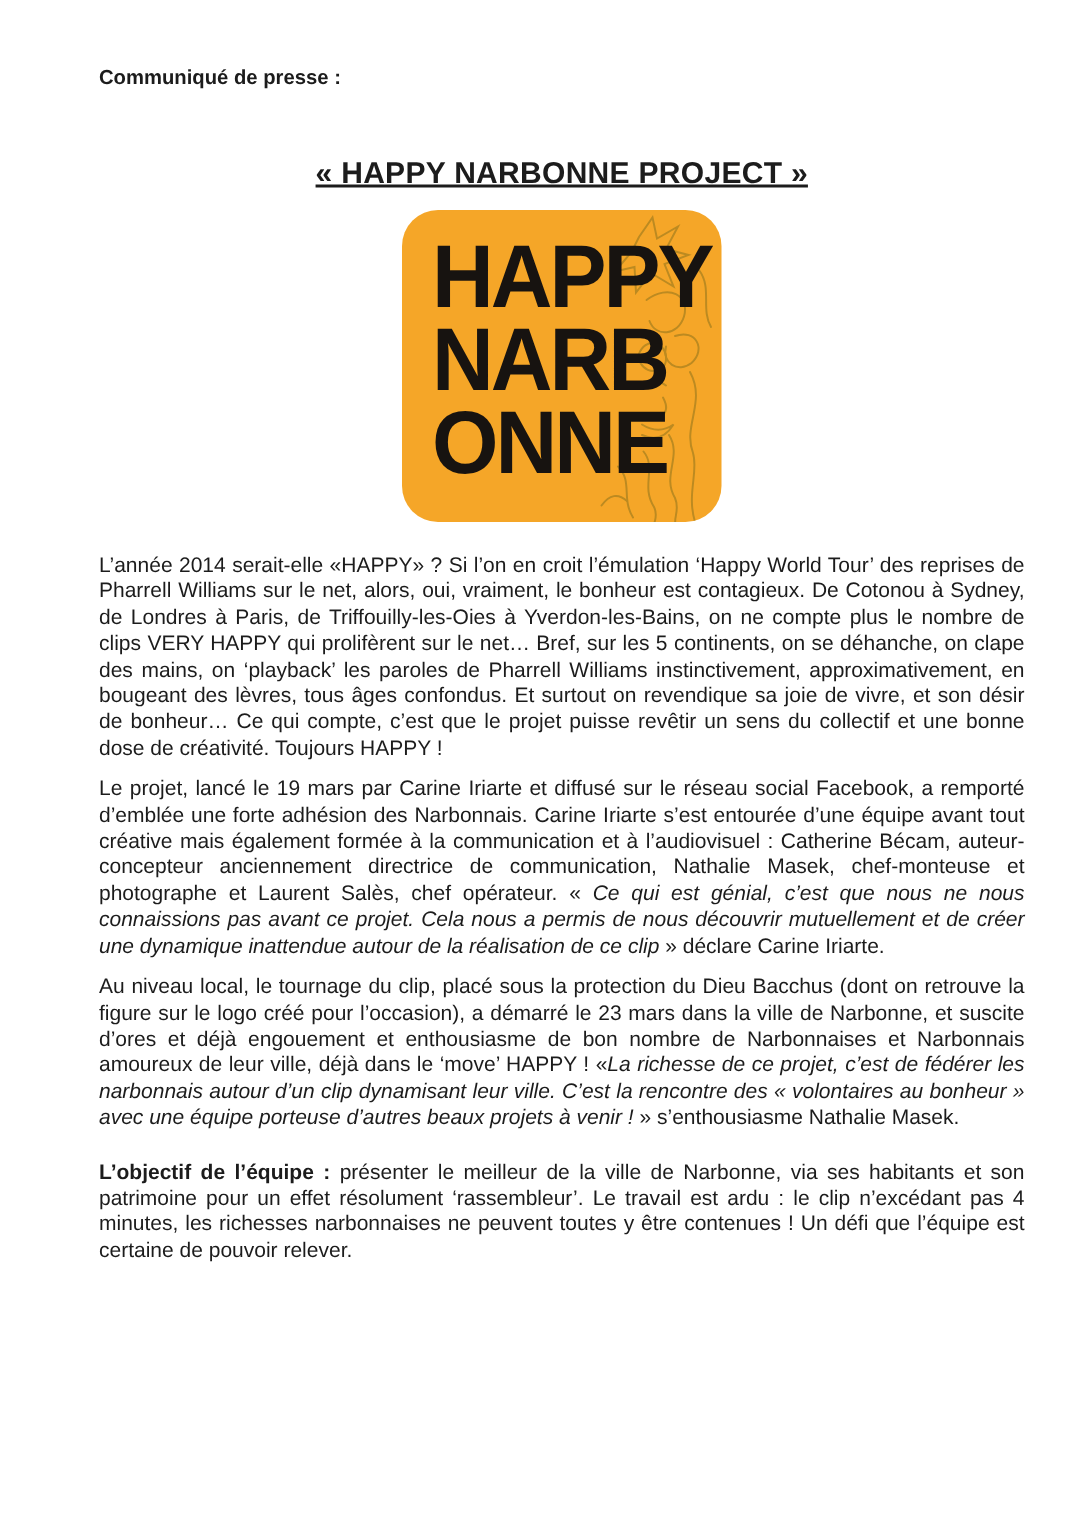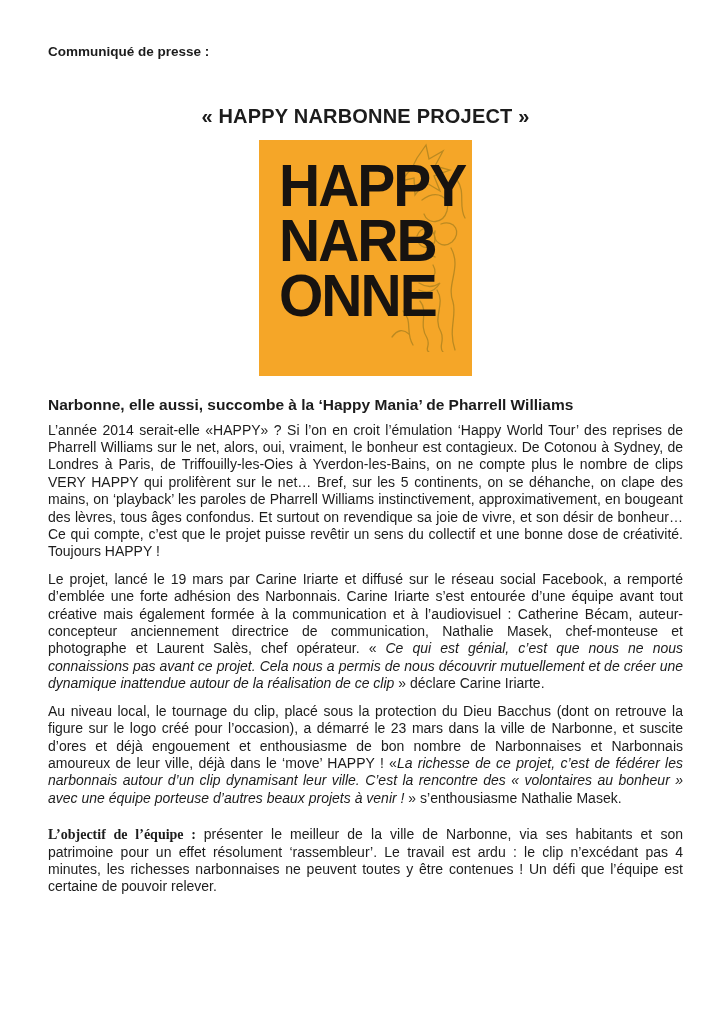--- a/index.html
+++ b/index.html
@@ -8,45 +8,47 @@
     height: 1024px;
     background: #ffffff;
     font-family: "Liberation Sans", sans-serif;
     color: #1c1c1c;
     overflow: hidden;
   }
   .page {
     box-sizing: border-box;
     width: 725px;
     height: 1024px;
-    padding: 44px 42px 0 48px;
+    padding: 44px 42px 0 66px;
     background: #ffffff;
   }
   .kicker {
     font-size: 13.5px;
     font-weight: bold;
     margin: 0 0 46px 0;
   }
   .title {
     font-size: 20px;
     font-weight: bold;
     text-align: center;
     margin: 0 0 12px 0;
     letter-spacing: 0.2px;
+    text-decoration: underline;
   }
   .logo-wrap {
     display: flex;
     justify-content: center;
     margin-bottom: 20px;
   }
   .logo {
     position: relative;
     width: 213px;
-    height: 236px;
+    height: 208px;
     overflow: hidden;
+    border-radius: 24px;
   }
   .logo-sketch {
     position: absolute;
     top: 0; right: 0;
     width: 110px; height: 212px;
   }
   .logo-text {
     position: absolute;
     left: 20px; top: 18px;
     font-weight: bold;
@@ -66,21 +68,21 @@
   section.first h2.section-heading { margin-top: 0; }
   section.spaced { margin-top: 19px; }
   p.body-par {
     font-size: 14px;
     line-height: 17.4px;
     text-align: justify;
     margin: 0 0 10px 0;
   }
   .run-normal { font-style: normal; font-weight: normal; }
   .run-italic { font-style: italic; }
-  .run-bold   { font-weight: bold; font-family: Liberation Serif, serif; }
+  .run-bold   { font-weight: bold; }
 </style>
 </head>
 <body>
 
 <div class="page">
 
   <div class="kicker">Communiqué de presse :</div>
 
   <h1 class="title">« HAPPY NARBONNE PROJECT »</h1>
 
@@ -106,21 +108,20 @@
       <div class="logo-text" id="logo-text" style="color: rgb(23, 19, 16);">
         <div>HAPPY</div>
         <div>NARB</div>
         <div>ONNE</div>
       </div>
     </div>
   </div>
 
   <div id="sections-host">
       <section class="first">
-        <h2 class="section-heading">Narbonne, elle aussi, succombe à la ‘Happy Mania’ de Pharrell Williams</h2>
         <p class="body-par"><span class="run-normal">L’année 2014 serait-elle «HAPPY» ? Si l’on en croit l’émulation ‘Happy World Tour’ des reprises de Pharrell Williams sur le net, alors, oui, vraiment, le bonheur est contagieux. De Cotonou à Sydney, de Londres à Paris, de Triffouilly-les-Oies à Yverdon-les-Bains, on ne compte plus le nombre de clips VERY HAPPY qui prolifèrent sur le net… Bref, sur les 5 continents, on se déhanche, on clape des mains, on ‘playback’ les paroles de Pharrell Williams instinctivement, approximativement, en bougeant des lèvres, tous âges confondus. Et surtout on revendique sa joie de vivre, et son désir de bonheur… Ce qui compte, c’est que le projet puisse revêtir un sens du collectif et une bonne dose de créativité. Toujours HAPPY !</span></p>
       </section>
       <section>
         <p class="body-par"><span class="run-normal">Le projet, lancé le 19 mars par Carine Iriarte et diffusé sur le réseau social Facebook, a remporté d’emblée une forte adhésion des Narbonnais. Carine Iriarte s’est entourée d’une équipe avant tout créative mais également formée à la communication et à l’audiovisuel : Catherine Bécam, auteur-concepteur anciennement directrice de communication, Nathalie Masek, chef-monteuse et photographe et Laurent Salès, chef opérateur. « </span><span class="run-italic">Ce qui est génial, c’est que nous ne nous connaissions pas avant ce projet. Cela nous a permis de nous découvrir mutuellement et de créer une dynamique inattendue autour de la réalisation de ce clip</span><span class="run-normal"> » déclare Carine Iriarte.</span></p>
         <p class="body-par"><span class="run-normal">Au niveau local, le tournage du clip, placé sous la protection du Dieu Bacchus (dont on retrouve la figure sur le logo créé pour l’occasion), a démarré le 23 mars dans la ville de Narbonne, et suscite d’ores et déjà engouement et enthousiasme de bon nombre de Narbonnaises et Narbonnais amoureux de leur ville, déjà dans le ‘move’ HAPPY ! «</span><span class="run-italic">La richesse de ce projet, c’est de fédérer les narbonnais autour d’un clip dynamisant leur ville. C’est la rencontre des « volontaires au bonheur » avec une équipe porteuse d’autres beaux projets à venir ! </span><span class="run-normal">» s’enthousiasme Nathalie Masek.</span></p>
       </section>
       <section class="spaced">
         <p class="body-par"><span class="run-bold">L’objectif de l’équipe : </span><span class="run-normal">présenter le meilleur de la ville de Narbonne, via ses habitants et son patrimoine pour un effet résolument ‘rassembleur’. Le travail est ardu : le clip n’excédant pas 4 minutes, les richesses narbonnaises ne peuvent toutes y être contenues ! Un défi que l’équipe est certaine de pouvoir relever.</span></p>
       </section>
     </div>

